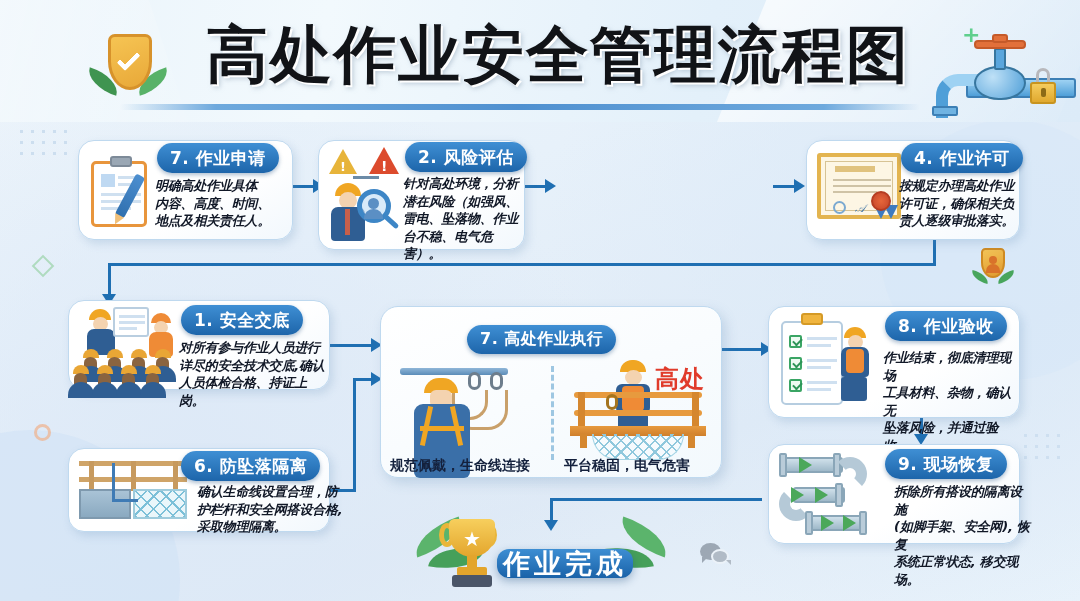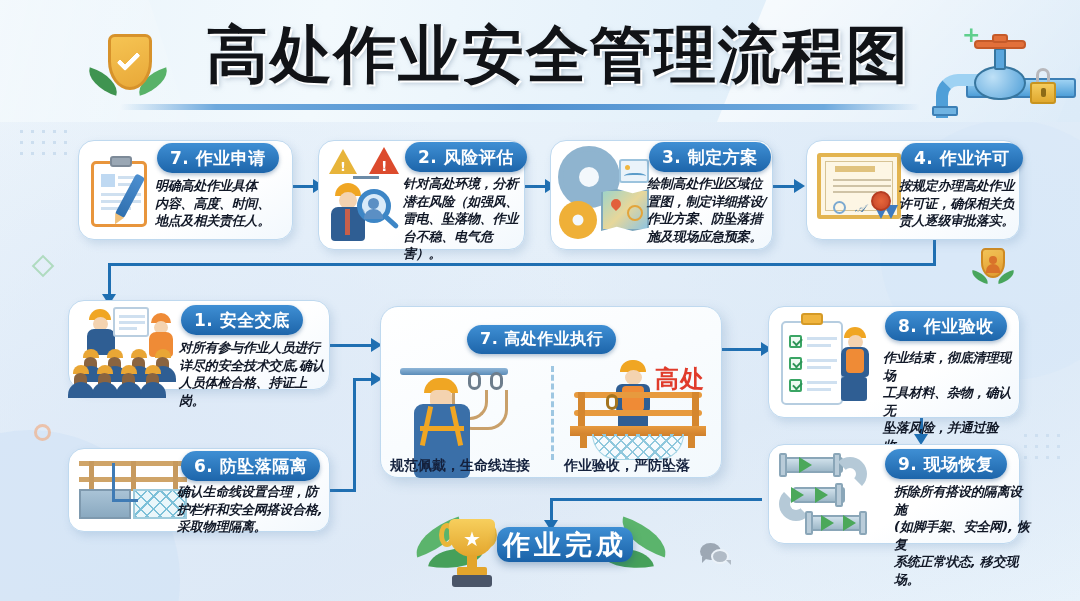--- a/index.html
+++ b/index.html
@@ -404,40 +404,20 @@
         <div class="hdl"></div>
       </div>
     </div>
     <div class="badge" style="left:86px;top:1px;">2. 风险评估</div>
     <div class="desc" style="left:84px;top:34px;width:124px;white-space:pre-line;">针对高处环境，分析
 潜在风险（如强风、
 雷电、坠落物、作业
 台不稳、电气危害）。</div>
   </div>
 
-  <div class="card" style="left:550px;top:140px;width:223px;height:110px;">
-    <div class="art" style="left:6px;top:6px;width:92px;height:96px;">
-      <div class="gear big" style="left:6px;top:4px;"></div>
-      <div class="gear small" style="left:6px;top:58px;"></div>
-      <div class="photo" style="left:62px;top:12px;width:30px;height:24px;">
-        <div style="position:absolute;left:3px;top:12px;width:22px;height:8px;border-top:2px solid #5b9cc9;border-radius:40%;"></div>
-        <div style="position:absolute;left:4px;top:4px;width:5px;height:5px;background:#f0b740;border-radius:50%;"></div>
-      </div>
-      <div class="mapimg" style="left:44px;top:42px;width:48px;height:42px;
-            clip-path:polygon(0 8%,33% 0,66% 10%,100% 0,100% 92%,66% 100%,33% 90%,0 100%);">
-      </div>
-      <div class="pin" style="left:54px;top:52px;"></div>
-      <div style="position:absolute;left:70px;top:58px;width:16px;height:16px;border:2px solid #e3a43a;border-radius:50%;"></div>
-    </div>
-    <div class="badge" style="left:98px;top:1px;">3. 制定方案</div>
-    <div class="desc" style="left:96px;top:34px;width:124px;white-space:pre-line;">绘制高处作业区域位
-置图，制定详细搭设/
-作业方案、防坠落措
-施及现场应急预案。</div>
-  </div>
 
   <div class="card" style="left:806px;top:140px;width:214px;height:100px;">
     <div class="art" style="left:10px;top:12px;width:84px;height:70px;">
       <div class="cert" style="left:0;top:0;width:84px;height:66px;">
         <div class="inner"></div>
         <div class="bar" style="left:14px;top:9px;width:40px;height:6px;"></div>
         <div class="ln" style="left:12px;top:22px;width:58px;"></div>
         <div class="ln" style="left:12px;top:28px;width:58px;"></div>
         <div class="ln" style="left:12px;top:34px;width:44px;"></div>
         <div style="position:absolute;left:12px;top:44px;width:13px;height:13px;border:2px solid #7ba9d0;border-radius:50%;"></div>
@@ -523,21 +503,21 @@
       <div class="rail-bar" style="left:0;top:20px;width:108px;"></div>
       <div class="rail-post" style="left:10px;top:4px;width:5px;height:30px;"></div>
       <div class="rail-post" style="left:52px;top:4px;width:5px;height:30px;"></div>
       <div class="rail-post" style="left:94px;top:4px;width:5px;height:30px;"></div>
       <div class="slab" style="left:0;top:32px;width:52px;height:30px;"></div>
       <div class="net" style="left:54px;top:32px;width:54px;height:30px;"></div>
       <div style="position:absolute;left:33px;top:6px;width:3px;height:38px;background:#3f7bb5;"></div>
       <div style="position:absolute;left:33px;top:42px;width:26px;height:3px;background:#3f7bb5;"></div>
     </div>
     <div class="badge" style="left:112px;top:2px;">6. 防坠落隔离</div>
-    <div class="desc" style="left:108px;top:34px;width:152px;white-space:pre-line;">确认生命线设置合理，防
+    <div class="desc" style="left:128px;top:34px;width:152px;white-space:pre-line;">确认生命线设置合理，防
 护栏杆和安全网搭设合格,
 采取物理隔离。</div>
   </div>
 
   <div class="exec-panel" style="left:380px;top:306px;width:342px;height:172px;"></div>
   <div class="badge" style="left:467px;top:325px;font-size:16px;height:29px;">7. 高处作业执行</div>
 
   <div class="divider-dash" style="left:551px;top:366px;height:94px;"></div>
 
   <div class="art" style="left:400px;top:360px;width:140px;height:92px;">
@@ -567,21 +547,21 @@
     <div class="plat-deck" style="left:4px;top:66px;width:136px;height:10px;"></div>
     <div class="plat-post" style="left:14px;top:74px;height:14px;"></div>
     <div class="plat-post" style="left:122px;top:74px;height:14px;"></div>
     <div class="safety-net" style="left:26px;top:74px;width:92px;"></div>
     <div style="position:absolute;left:40px;top:34px;width:12px;height:16px;border:3px solid #a4741f;border-radius:6px;"></div>
   </div>
 
   <div class="gaochu" style="left:655px;top:363px;">高处</div>
 
   <div class="cap" style="left:390px;top:457px;">规范佩戴，生命线连接</div>
-  <div class="cap" style="left:564px;top:457px;">作业验收，严防坠落</div>
+  <div class="cap" style="left:564px;top:457px;">平台稳固，电气危害</div>
 
   <div class="card" style="left:768px;top:306px;width:252px;height:112px;">
     <div class="art" style="left:8px;top:6px;width:104px;height:100px;">
       <div class="chk-board" style="left:4px;top:8px;width:62px;height:84px;"></div>
       <div class="chk-clamp" style="left:24px;top:0px;width:22px;height:12px;"></div>
       <div class="chk" style="left:12px;top:22px;"></div>
       <div class="chk-ln" style="left:30px;top:24px;width:30px;"></div>
       <div class="chk-ln" style="left:30px;top:31px;width:24px;"></div>
       <div class="chk" style="left:12px;top:44px;"></div>
       <div class="chk-ln" style="left:30px;top:46px;width:30px;"></div>
@@ -635,21 +615,21 @@
   <div class="art" style="left:443px;top:513px;width:70px;height:80px;">
     <div class="trophy-handle" style="left:-4px;top:10px;"></div>
     <div class="trophy-handle" style="left:38px;top:10px;"></div>
     <div class="trophy-cup" style="left:6px;top:6px;"></div>
     <div class="trophy-star" style="left:20px;top:14px;">★</div>
     <div class="trophy-stem" style="left:24px;top:42px;"></div>
     <div class="trophy-base" style="left:14px;top:54px;width:30px;height:9px;"></div>
     <div class="trophy-plinth" style="left:9px;top:62px;width:40px;height:12px;"></div>
   </div>
 
-  <div class="finish-badge" style="left:497px;top:527px;width:136px;height:35px;">作业完成</div>
+  <div class="finish-badge" style="left:497px;top:549px;width:136px;height:29px;">作业完成</div>
 
   <div class="watermark" style="left:700px;top:543px;">
     <span class="wechat-ic">
       <span class="b1"></span>
         <span class="tl1"></span>
       <span class="b2"></span>
         <span class="tl2"></span>
     </span>
   </div>
 

